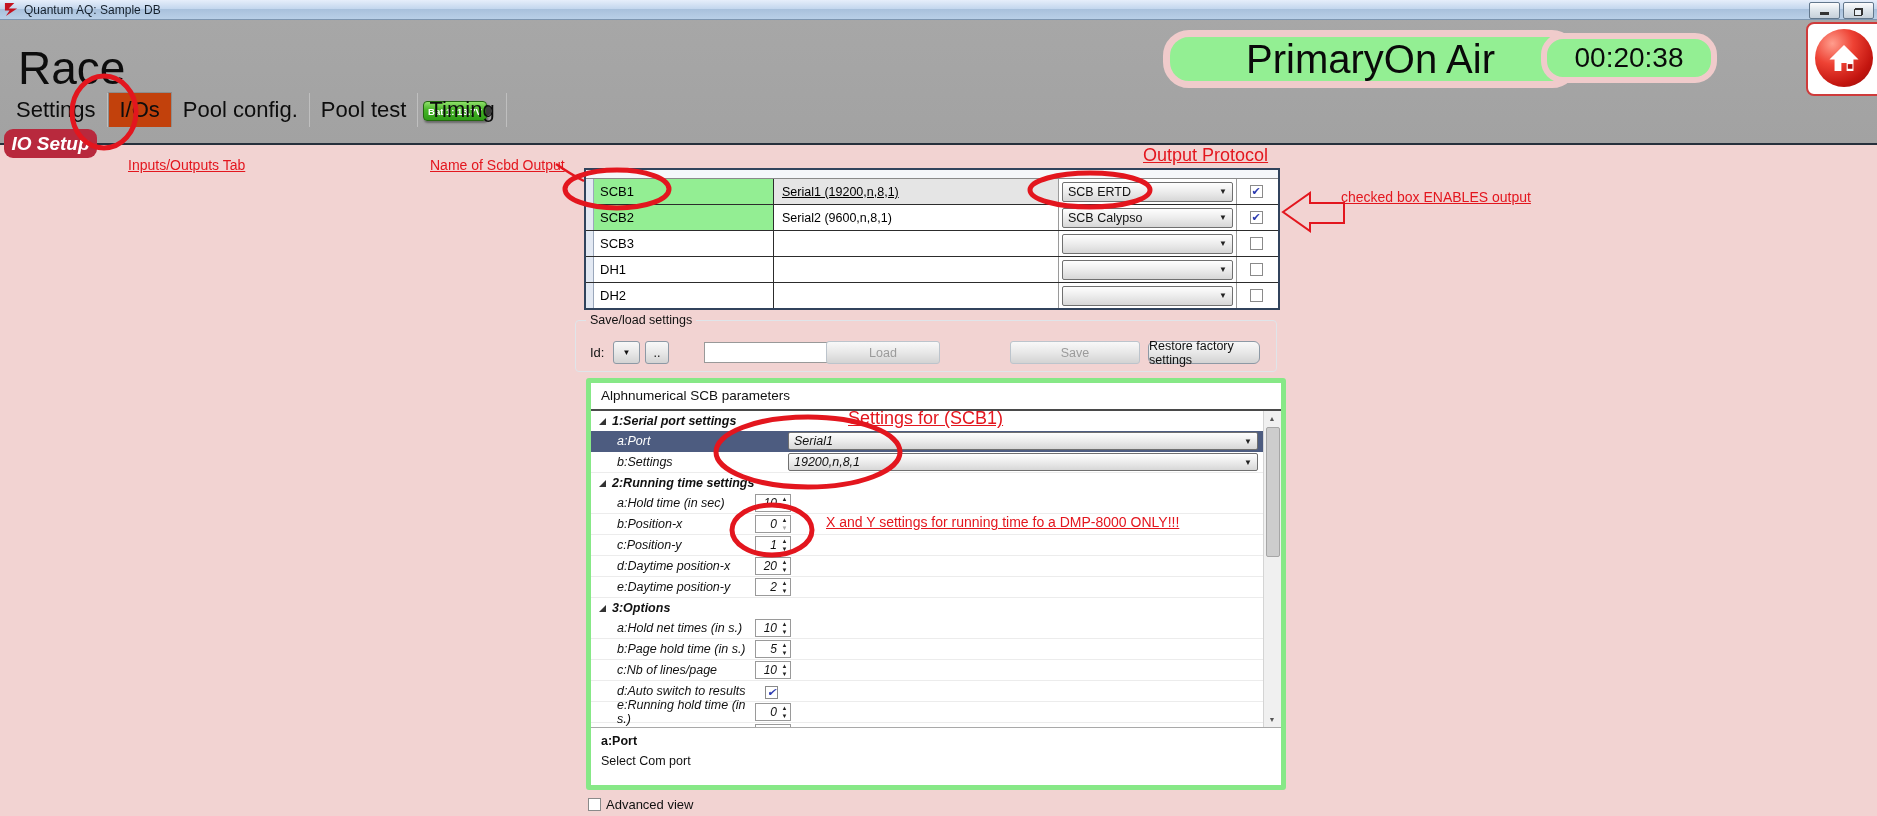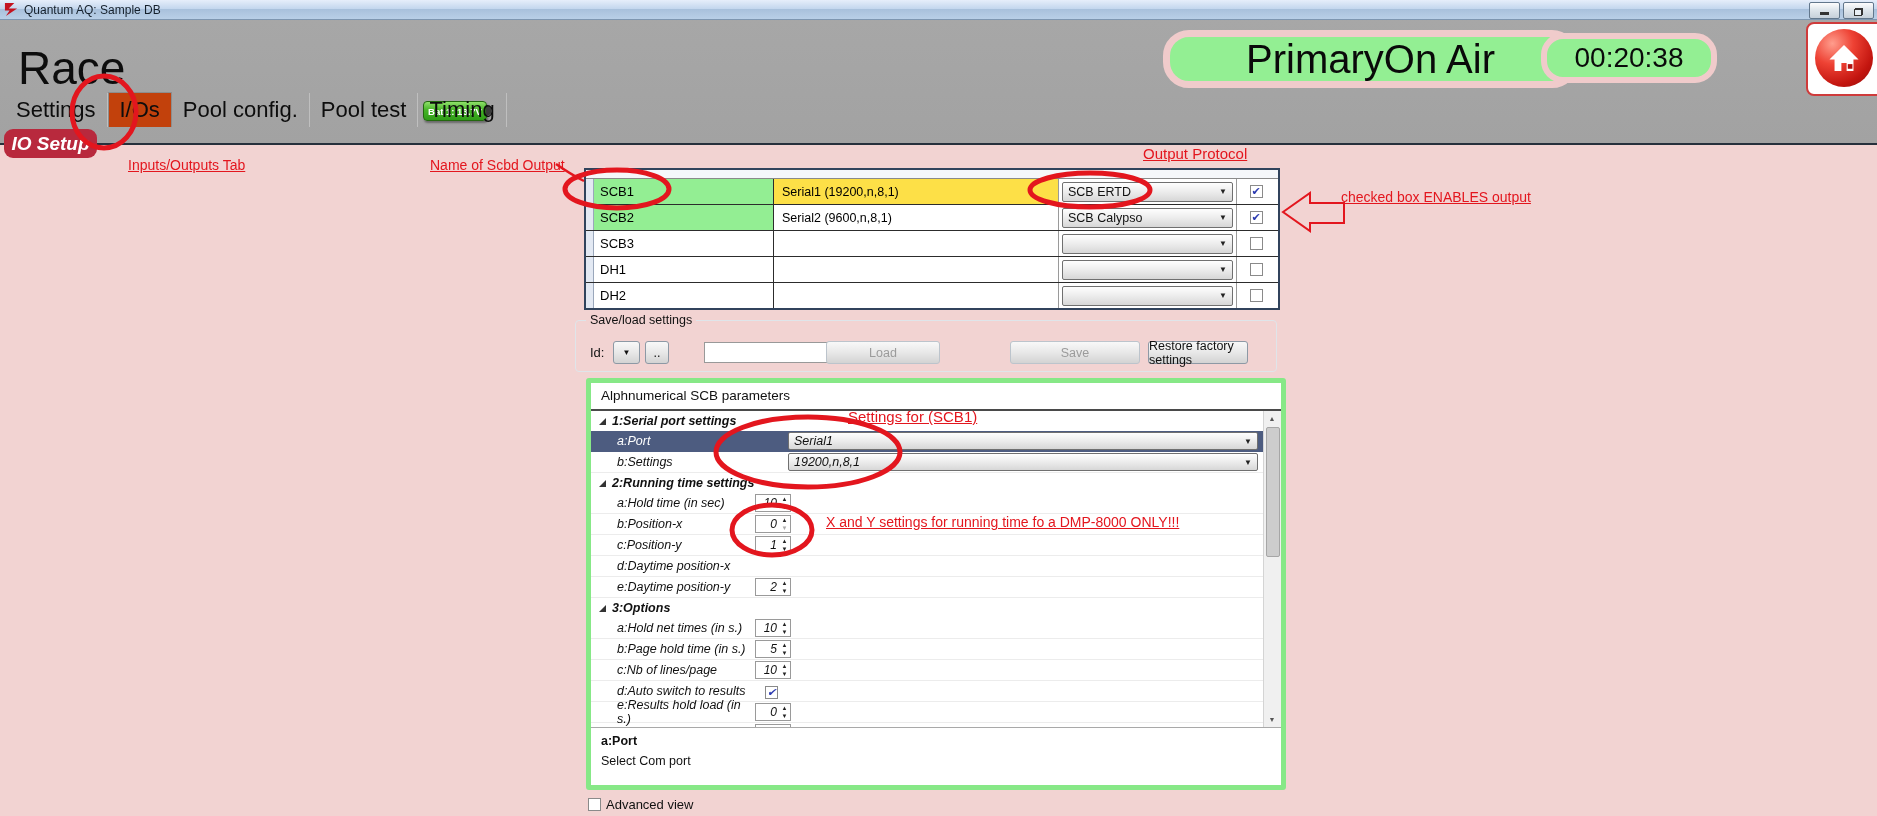--- a/index.html
+++ b/index.html
@@ -35,34 +35,34 @@
   .home-box{position:absolute;left:1806px;top:22px;width:80px;height:70px;background:#fff;
     border:2px solid #cf3b3b;border-radius:8px;z-index:5;}
   .home-circle{position:absolute;left:7px;top:5px;width:58px;height:58px;border-radius:50%;
     background:radial-gradient(circle at 30% 25%,#ff9d8d 0%,#ee4234 35%,#c3150f 70%,#8f0a08 100%);}
   .home-circle svg{position:absolute;left:11px;top:13px;}
   
   .io-setup-tag{position:absolute;left:4px;top:129px;width:93px;height:29px;background:#b8293d;
     border-radius:9px;color:#fff;font-size:19px;font-style:italic;font-weight:bold;
     display:flex;align-items:center;justify-content:center;z-index:3;}
   .note{position:absolute;color:#e3161e;text-decoration:underline;font-size:14px;white-space:nowrap;z-index:4;}
-  .note.big{font-size:15px;}
+  .note.big{font-size:18px;}
   
   .io-table{position:absolute;left:584px;top:168px;width:692px;background:#fff;
     border:2px solid #31435c;z-index:1;}
   .io-header{height:8px;background:#f5f7fa;border-bottom:1px solid #8a8a8a;}
   .io-row{display:flex;height:25px;border-bottom:1px solid #2c2c2c;}
   .io-row:last-child{border-bottom:none;}
   .io-margin{width:7px;background:#e3e9f3;border-right:1px solid #9aa7bb;}
   .io-name{width:180px;border-right:1px solid #2c2c2c;display:flex;align-items:center;padding-left:6px;
     font-size:13px;box-sizing:border-box;background:#fff;}
   .io-name.green{background:#93ee93;}
   .io-port{width:285px;border-right:1px solid #9a9a9a;display:flex;align-items:center;padding-left:8px;
     font-size:12.5px;box-sizing:border-box;background:#fff;}
-  .io-port.shade{background:#fde047;}
+  .io-port.shade{background:#e5e5e5;text-decoration:underline;}
   .io-proto{width:178px;border-right:1px solid #9a9a9a;display:flex;align-items:center;padding:0 3px;box-sizing:border-box;text-align:right;}
   .io-check{width:38px;display:flex;align-items:center;justify-content:center;}
   .dd{display:flex;align-items:center;justify-content:space-between;width:100%;height:20px;
     background:linear-gradient(#fefefe,#ececec 50%,#d7d7d7);border:1px solid #707070;border-radius:2px;
     padding:0 5px;font-size:12.5px;box-sizing:border-box;color:#111;}
   .dd .dd-arrow{font-size:8px;color:#222;margin-left:4px;}
   .cb{width:13px;height:13px;border:1px solid #8a8a8a;background:#fff;display:inline-flex;align-items:center;
     justify-content:center;font-size:11px;line-height:11px;color:transparent;box-sizing:border-box;}
   .cb.checked{color:#2d3bb0;}
   
@@ -72,21 +72,21 @@
   .sl-id{position:absolute;left:14px;top:24px;font-size:13px;color:#111;}
   .btn{background:linear-gradient(#f8f8f8,#e8e8e8 50%,#d3d3d3);border:1px solid #8d99a5;border-radius:3px;
     font-size:12.5px;color:#111;display:flex;align-items:center;justify-content:center;box-sizing:border-box;}
   .btn.disabled{color:#9b9b9b;border-color:#bcc4cc;}
   .sl-dd{position:absolute;left:37px;top:20px;width:27px;height:23px;font-size:8px;}
   .sl-dots{position:absolute;left:69px;top:20px;width:24px;height:23px;}
   .sl-input{position:absolute;left:128px;top:21px;width:116px;height:19px;border:1px solid #999;background:#fff;
     font-size:12.5px;padding:0 4px;}
   .sl-load{position:absolute;left:250px;top:20px;width:114px;height:23px;}
   .sl-save{position:absolute;left:434px;top:20px;width:130px;height:23px;}
-  .sl-restore{position:absolute;left:572px;top:20px;width:100px;height:23px;}
+  .sl-restore{position:absolute;left:572px;top:20px;width:112px;height:23px;border-radius:6px;}
   
   .panel{position:absolute;left:586px;top:378px;width:700px;height:412px;border:5px solid #87e887;
     border-radius:3px;background:#fff;box-sizing:border-box;display:flex;flex-direction:column;z-index:1;}
   .pg-header{height:26px;line-height:26px;padding-left:10px;font-weight:normal;font-size:13.5px;
     border-bottom:2px solid #4a4a4a;color:#111;}
   .pg-body{position:relative;flex:1;overflow:hidden;}
   .pg-rows{position:absolute;left:0;top:0;right:17px;font-style:italic;}
   .pg-cat{height:20px;display:flex;align-items:center;font-weight:bold;font-size:12.5px;color:#111;background:#fff;}
   .pg-exp{width:0;height:0;border-bottom:7px solid #333;border-left:7px solid transparent;margin:0 6px 0 8px;}
   .pg-row{height:20px;display:flex;align-items:center;border-bottom:1px solid #ececec;background:#fff;}
@@ -316,20 +316,29 @@
               <span class="spin-val">1</span>
               <span class="spin-arrows">
                 <span class="sa">▲</span>
                 <span class="sa">▼</span>
               </span>
             </div>
           </div>
         </div>
         <div class="pg-row">
           <div class="pg-label">d:Daytime position-x</div>
+          <div class="pg-value">
+            <div class="spinner">
+              <span class="spin-val">20</span>
+              <span class="spin-arrows">
+                <span class="sa">▲</span>
+                <span class="sa">▼</span>
+              </span>
+            </div>
+          </div>
         </div>
         <div class="pg-row">
           <div class="pg-label">e:Daytime position-y</div>
           <div class="pg-value">
             <div class="spinner">
               <span class="spin-val">2</span>
               <span class="spin-arrows">
                 <span class="sa">▲</span>
                 <span class="sa">▼</span>
               </span>
@@ -376,21 +385,21 @@
             </div>
           </div>
         </div>
         <div class="pg-row">
           <div class="pg-label">d:Auto switch to results</div>
           <div class="pg-value">
             <span style="margin-left: 12px;"><span class="cb checked">✔</span></span>
           </div>
         </div>
         <div class="pg-row">
-          <div class="pg-label">e:Results hold load (in s.)</div>
+          <div class="pg-label">e:Running hold time (in s.)</div>
           <div class="pg-value">
             <div class="spinner">
               <span class="spin-val">0</span>
               <span class="spin-arrows">
                 <span class="sa">▲</span>
                 <span class="sa">▼</span>
               </span>
             </div>
           </div>
         </div>

